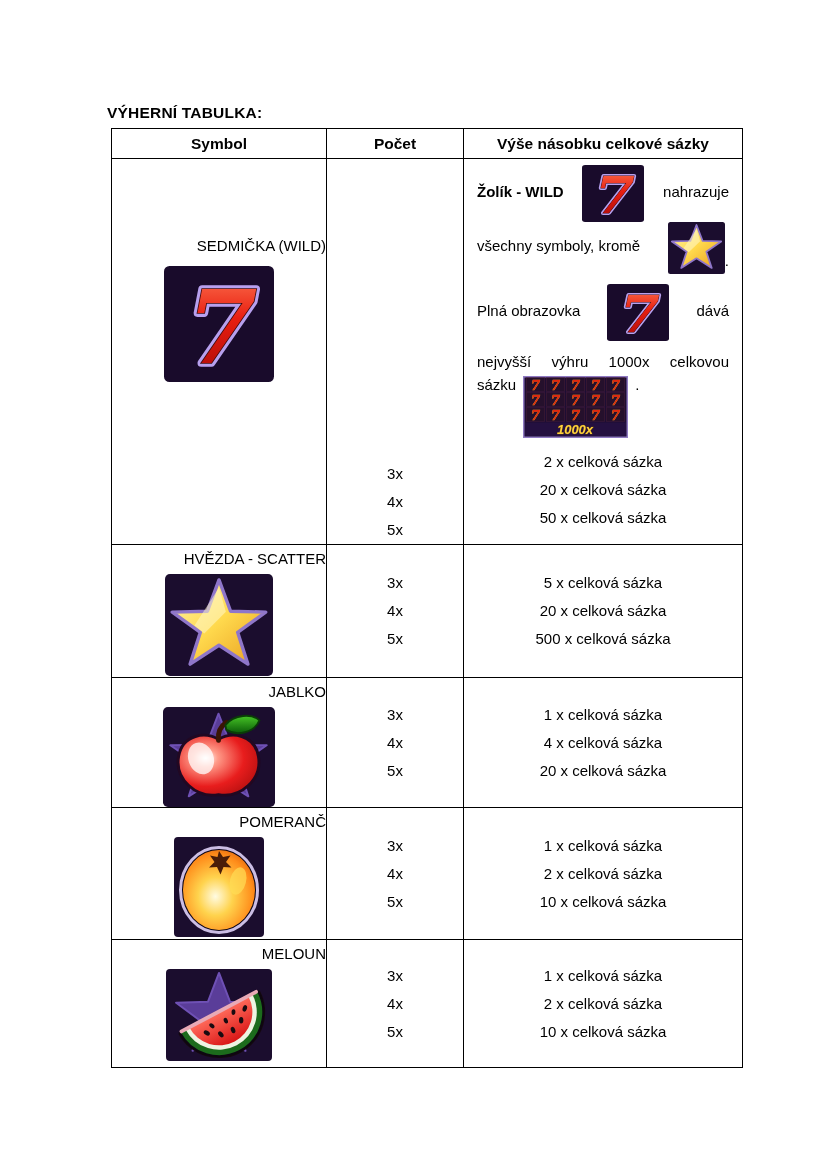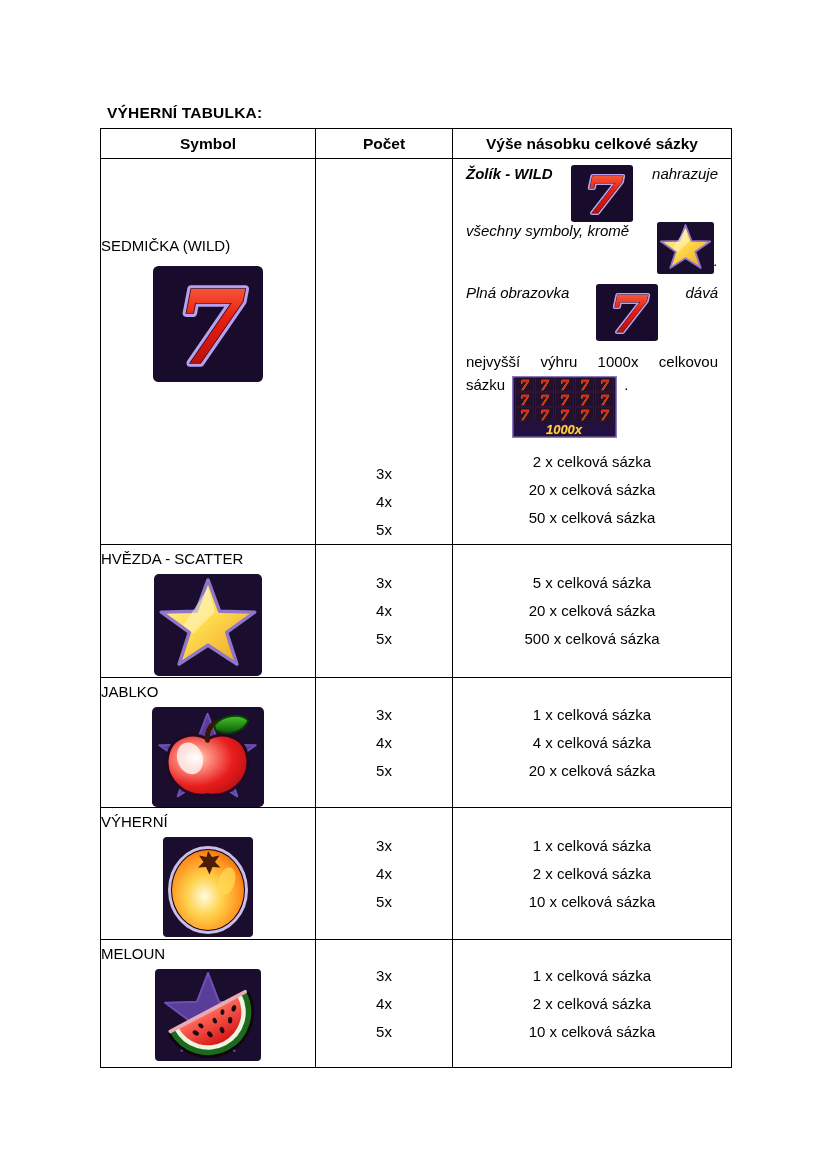--- a/index.html
+++ b/index.html
@@ -6,41 +6,41 @@
   body{
     width:827px;height:1169px;background:#ffffff;position:relative;
     font-family:"Liberation Sans", sans-serif;color:#000;
     -webkit-font-smoothing:antialiased;
   }
   .doc-title{
     position:absolute;left:107px;top:104px;
     font-size:15.5px;font-weight:bold;letter-spacing:.2px;
   }
   table.paytable{
-    position:absolute;left:100px;top:128px;width:631px;
+    position:absolute;left:111px;top:128px;width:631px;
     border-collapse:collapse;table-layout:fixed;font-size:15px;border-radius:10px;
   }
   .paytable th,.paytable td{border:1.5px solid #000;padding:0;}
   .paytable th{
     height:29px;font-size:15.5px;font-weight:bold;text-align:center;vertical-align:middle;
   }
-  td.cell-symbol{text-align:left;vertical-align:top;}
+  td.cell-symbol{text-align:right;vertical-align:top;}
   td.sym-wild{padding-top:78px;}
   td.sym-std{padding-top:5px;}
   .sym-label{font-size:15px;}
   .icon{display:block;margin:0 auto;}
   .icon.mt-lg{margin-top:12px;}
   .icon.mt-sm{margin-top:7px;}
   td.cell-count{text-align:center;line-height:28px;}
   td.cell-value{text-align:center;line-height:28px;margin-left:24px;}
   td.v-bottom{vertical-align:bottom;}
   td.v-middle{vertical-align:middle;}
   .pad-b{padding-bottom:14px;}
   td.wild-value{vertical-align:top;text-align:left;line-height:normal;padding:6px 13px 12px 13px;}
-  .jline{display:flex;justify-content:space-between;align-items:flex-start;font-style:italic;}
+  .jline{display:flex;justify-content:space-between;align-items:center;}
   .jline .t{padding-bottom:5px;white-space:nowrap;}
   .imgpair{display:flex;align-items:flex-end;}
   .imgpair .t{padding-bottom:5px;}
   .jfull{text-align:justify;text-align-last:justify;margin-top:11px;line-height:20px;}
   .l2{margin-top:0;}
   .l3{margin-top:10px;}
   .l5{display:flex;gap:7px;margin-top:4px;}
   .l5 .t{padding-bottom:5px;}
   .bold{font-weight:bold;}
   .wild-vals{margin-top:10px;text-align:center;line-height:28px;}
@@ -257,21 +257,21 @@
     </td>
     <td class="cell-value v-middle">
       <div class="val">1 x celková sázka</div>
       <div class="val">4 x celková sázka</div>
       <div class="val">20 x celková sázka</div>
     </td>
   </tr>
 
   <tr style="height:132px">
     <td class="cell-symbol sym-std">
-      <div class="sym-label">VÝHERNÍ</div>
+      <div class="sym-label">POMERANČ</div>
       <svg class="icon mt-sm" width="90" height="100">
             <use href="#sym-orange"></use>
           </svg>
     </td>
     <td class="cell-count v-middle">
       <div class="num">3x</div>
       <div class="num">4x</div>
       <div class="num">5x</div>
     </td>
     <td class="cell-value v-middle">

